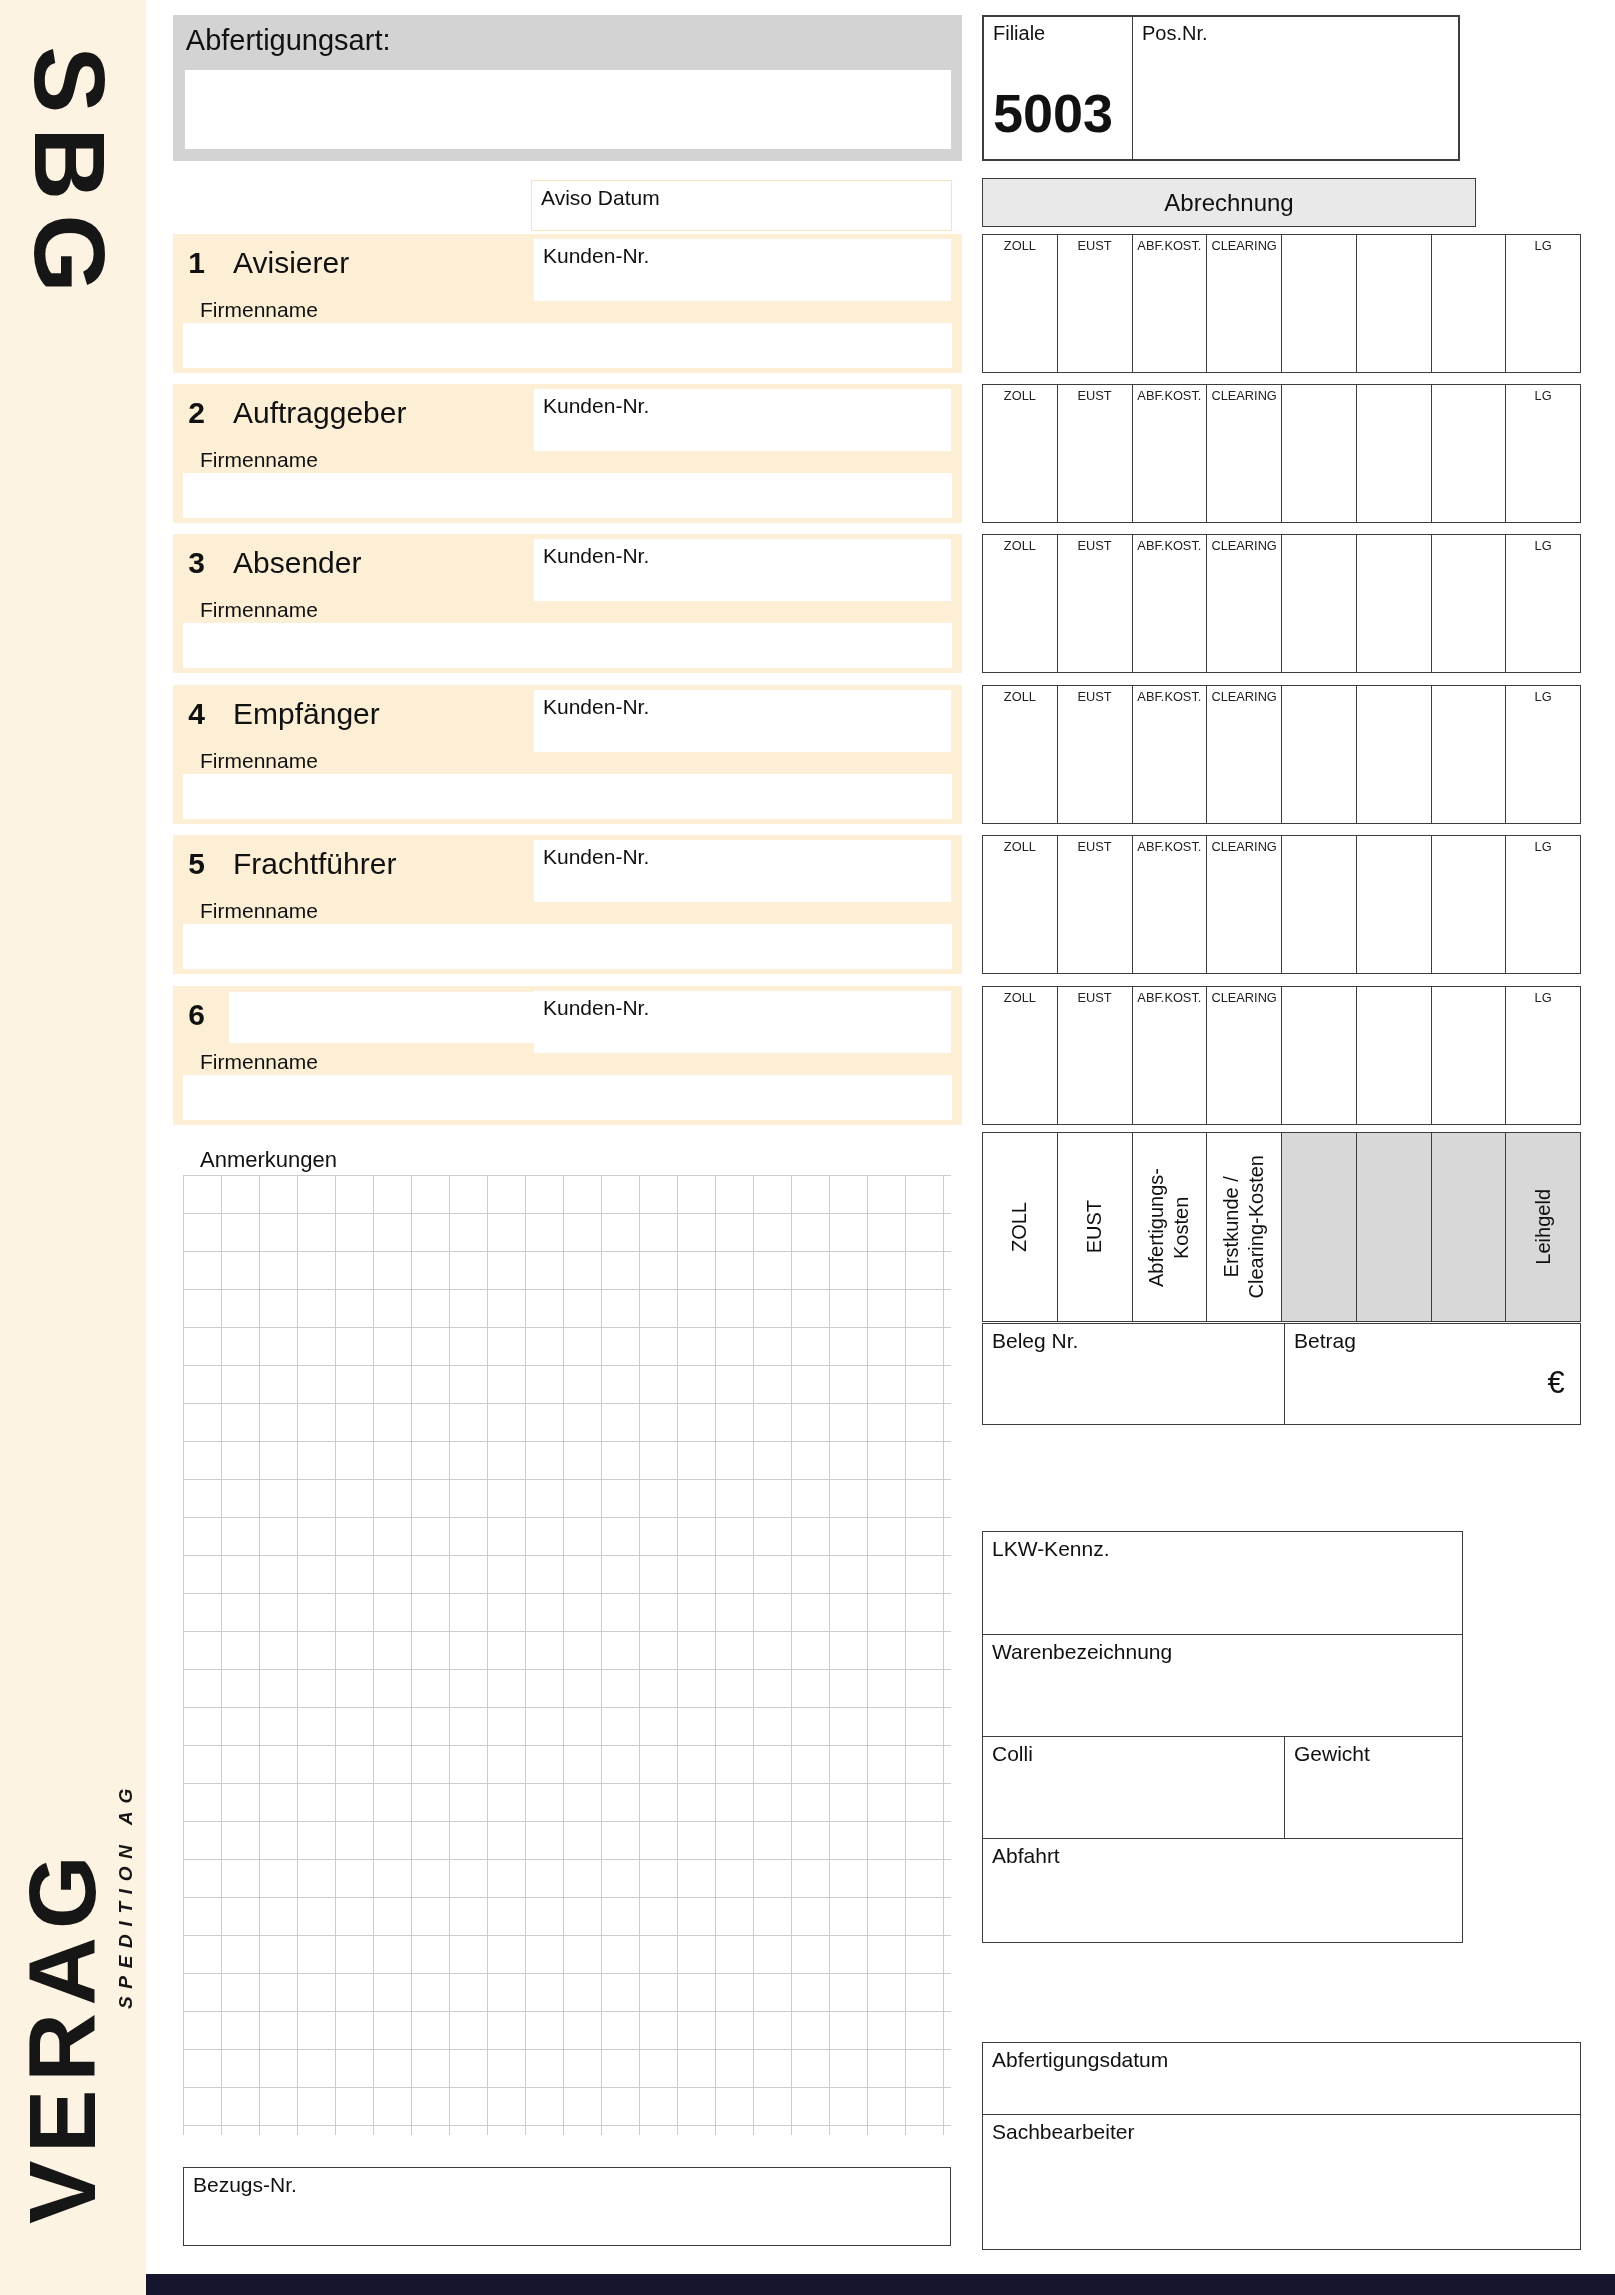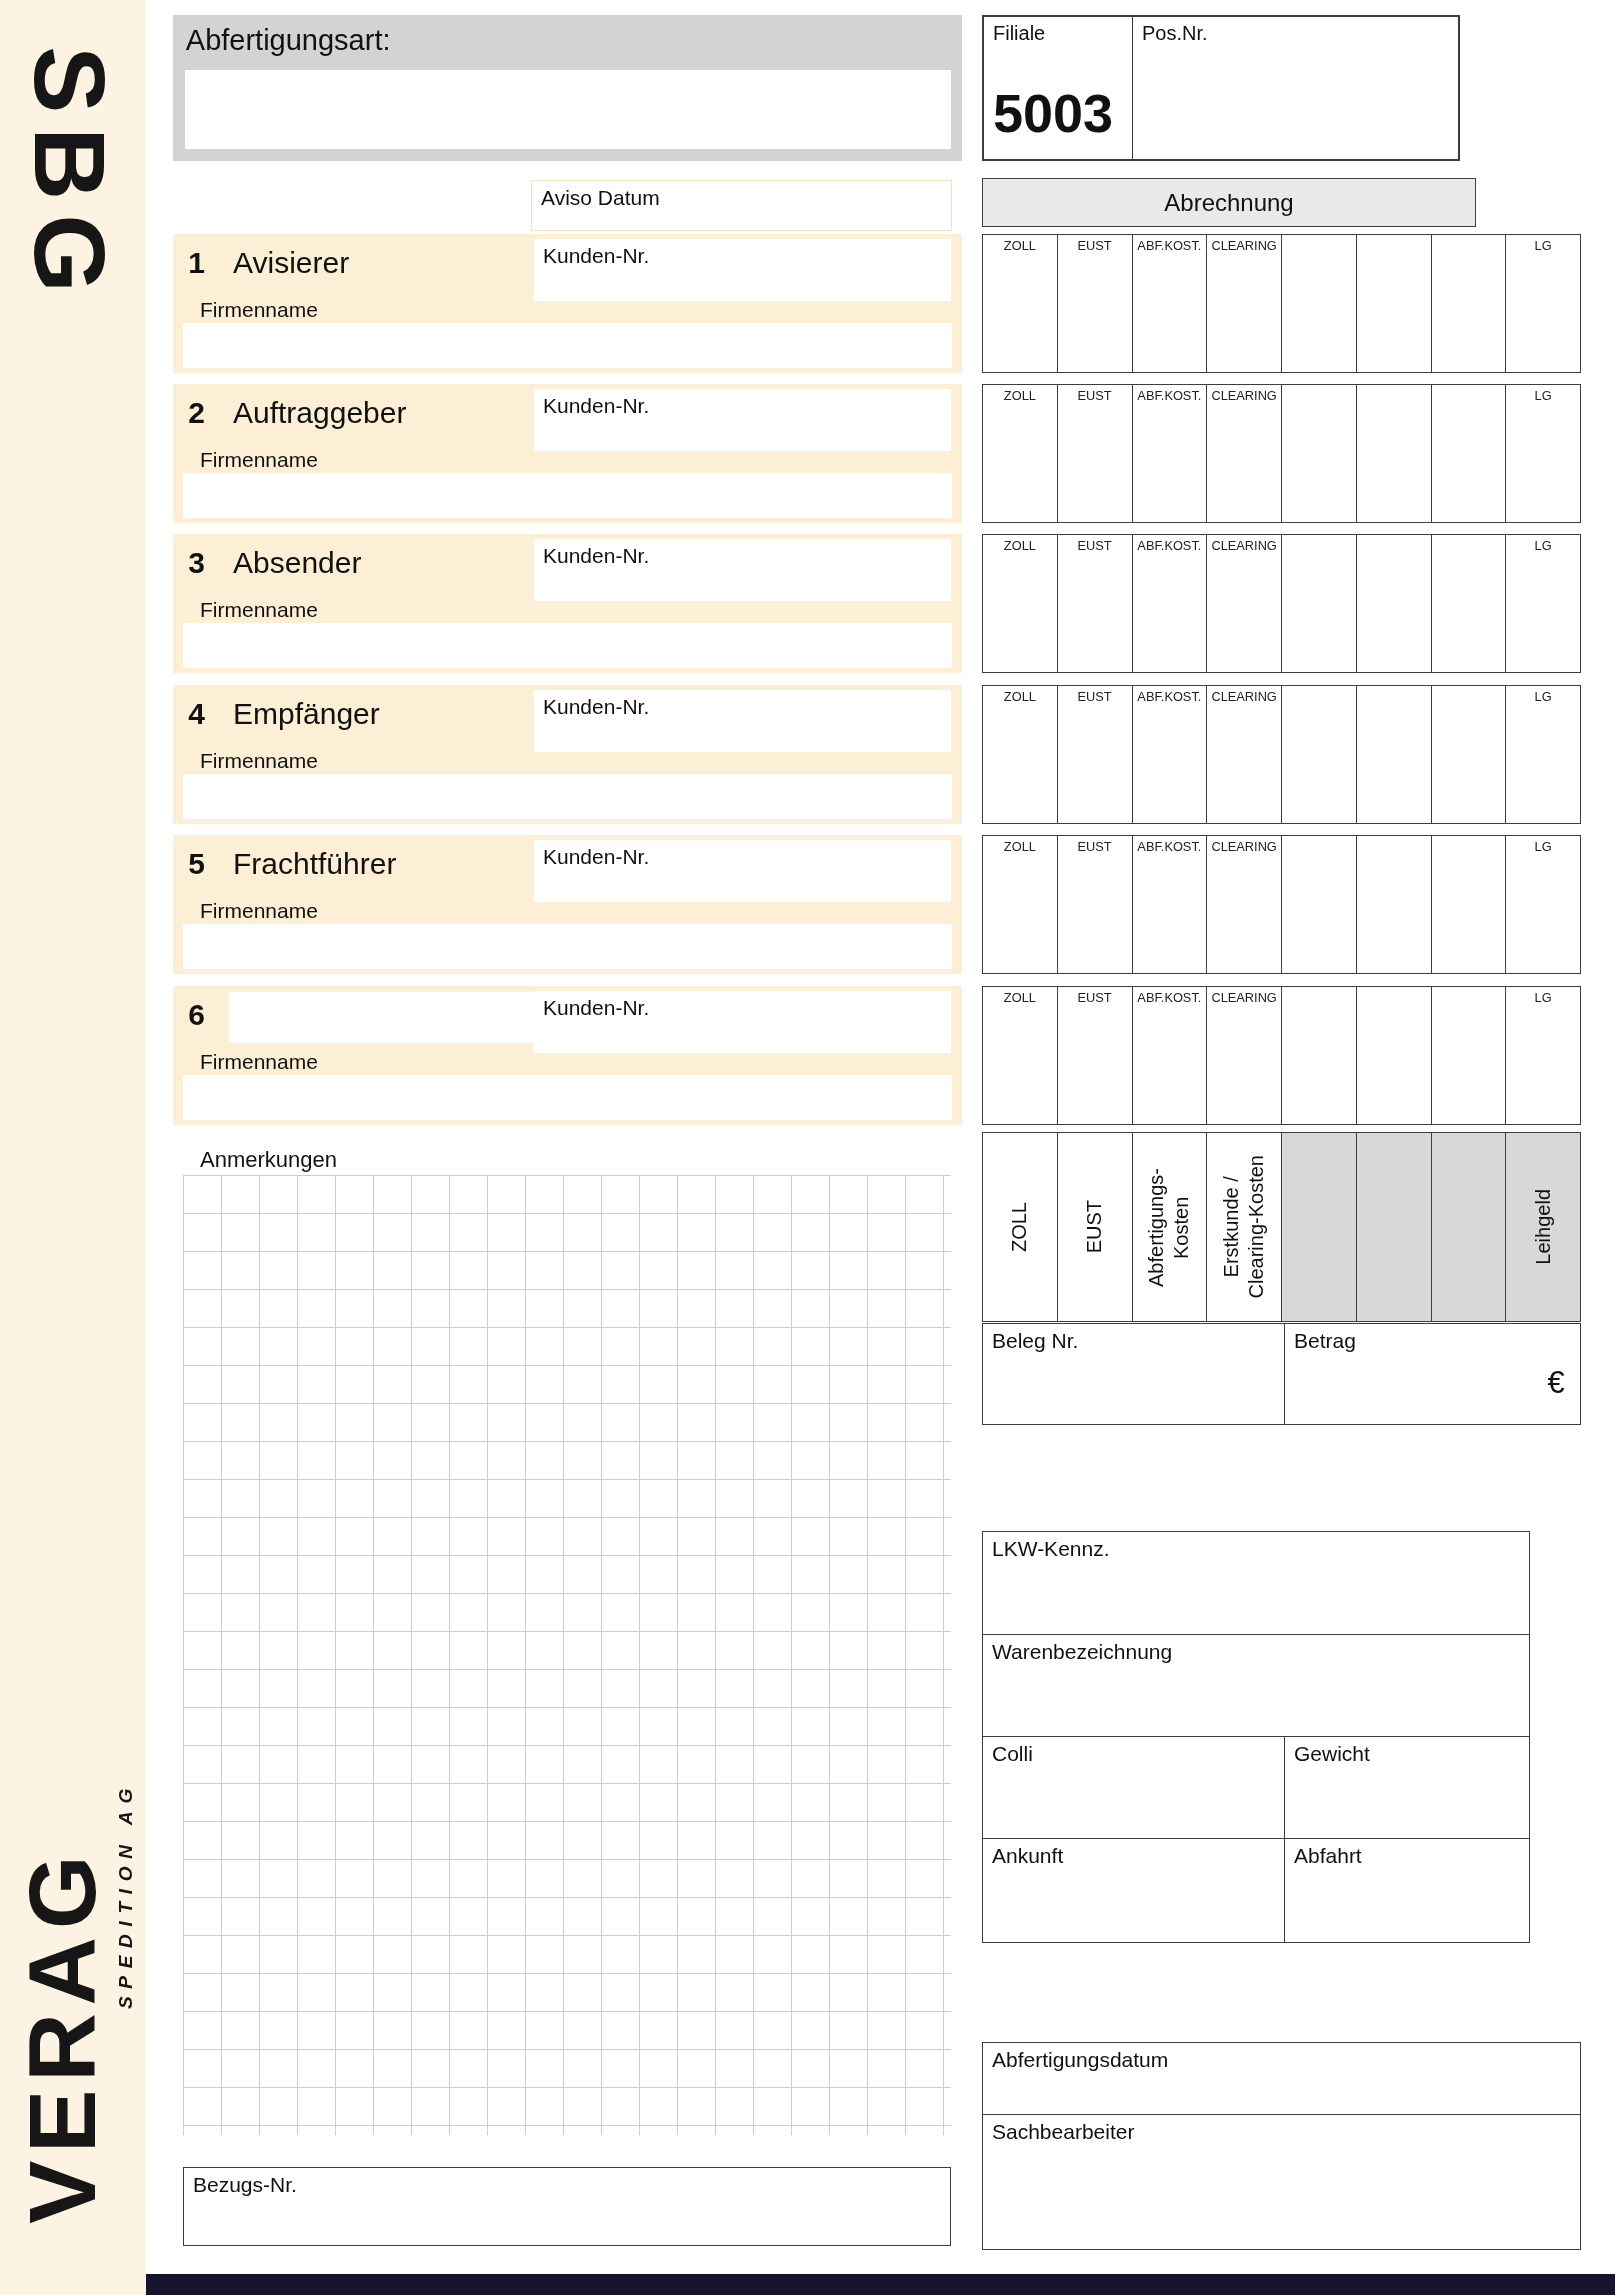--- a/index.html
+++ b/index.html
@@ -66,21 +66,21 @@
             text-align:center; white-space:pre-line; color:#111; }
 
   
   .beleg-row { left:982px; top:1323px; width:599px; height:102px; display:flex;
                border:1.9px solid #3d3d3d; background:#fff; }
   .beleg-left { position:relative; width:301px; }
   .beleg-right { position:relative; flex:1; border-left:1.3px solid #3d3d3d; }
   .euro { position:absolute; right:15.3px; top:41px; font-size:31px; color:#111; }
 
   
-  .ship-box { left:982px; top:1531px; width:548px; height:412px; border:1.9px solid #3d3d3d;
+  .ship-box { left:982px; top:1531px; width:481px; height:412px; border:1.9px solid #3d3d3d;
               background:#fff; display:flex; flex-direction:column; }
   .ship-row { position:relative; height:102px; border-top:1.9px solid #3d3d3d; }
   .ship-row:first-child { border-top:none; }
   .ship-row:last-child { flex:1; }
   .ship-row.split { display:flex; }
   .ship-cell { position:relative; flex:1; }
   .ship-cell.left { flex:0 0 301px; }
   .ship-cell + .ship-cell { border-left:1.9px solid #3d3d3d; }
 
   
@@ -407,23 +407,20 @@
     </div>
     <div class="ship-row split">
       <div class="ship-cell left">
         <span class="box-label">Colli</span>
       </div>
       <div class="ship-cell">
         <span class="box-label">Gewicht</span>
       </div>
     </div>
     <div class="ship-row split">
-      <div class="ship-cell left">
-        <span class="box-label">Ankunft</span>
-      </div>
       <div class="ship-cell">
         <span class="box-label">Abfahrt</span>
       </div>
     </div>
   </div>
 
   <div class="abs proc-box">
     <div class="proc-row1">
       <span class="box-label">Abfertigungsdatum</span>
     </div>

